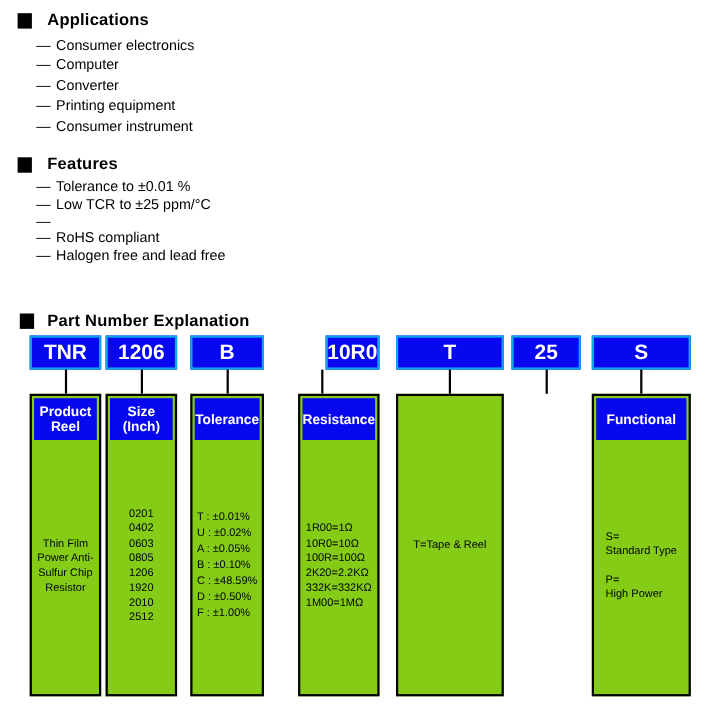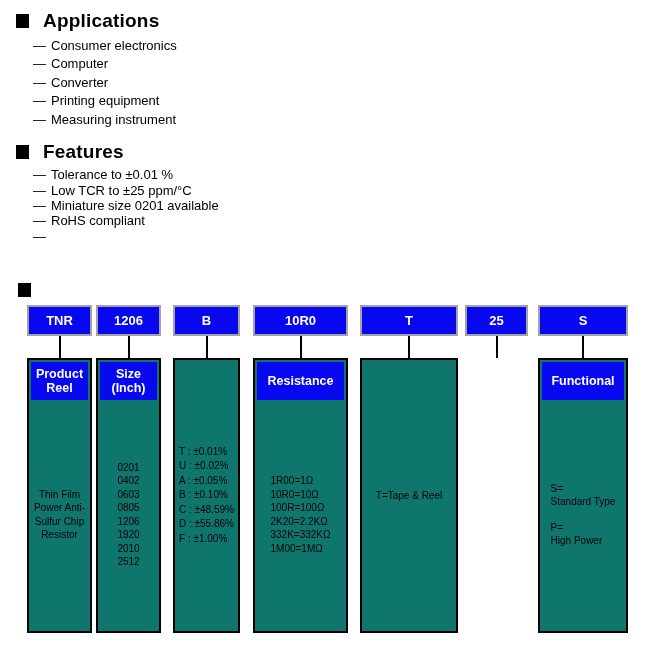--- a/index.html
+++ b/index.html
@@ -3,49 +3,49 @@
 <meta charset="utf-8">
 <style>
   html,body{margin:0;padding:0;background:#fff;}
   .page{
     position:relative;width:656px;height:647px;background:#fff;overflow:hidden;
     font-family:"Liberation Sans",sans-serif;color:#000;
   }
   .sec{position:absolute;}
   .sec-head{display:flex;align-items:center;}
   .sq{width:13px;height:14px;background:#000;flex:0 0 auto;}
-  .sec-title{font-size:19px;font-weight:bold;margin:0 0 0 14px;letter-spacing:0.2px;}
+  .sec-title{font-size:15px;font-weight:bold;margin:0 0 0 14px;letter-spacing:0.2px;}
   .dash-list{list-style:none;margin:4px 0 0 0;padding:0 0 0 17px;}
   .dash-list li{display:flex;align-items:center;font-size:13px;}
   .dash{margin-right:5px;}
   .applications{top:10px;left:16px;}
   .applications .dash-list li{height:18.5px;}
   .features{top:141px;left:16px;text-align:center;}
   .features .dash-list li{height:15.4px;}
   .pn-heading{top:283px;left:18px;}
   .pn-heading .sec-title{margin-left:12px;}
 
   .pn-cols{position:absolute;top:305px;left:0;width:656px;height:335px;}
   .col{position:absolute;top:0;height:328px;display:flex;flex-direction:column;}
   .col:nth-child(1){left:27px;width:65px;}
   .col:nth-child(2){left:96px;width:65px;}
   .col:nth-child(3){left:173px;width:67px;}
-  .col:nth-child(4){left:253px;width:95px;}
+  .col:nth-child(4){left:240px;width:105px;align-items:flex-end;}
   .col:nth-child(5){left:360px;width:98px;}
   .col:nth-child(6){left:465px;width:63px;}
   .col:nth-child(7){left:538px;width:90px;}
 
   .code-box{
-    box-sizing:border-box;height:31px;border:2px solid #a3a3a3;
-    background:var(--blue,#0707f0);color:#fff;font-weight:bold;font-size:13px;
+    box-sizing:border-box;height:31px;border:2px solid #0ea5e9;
+    background:var(--blue,#0707f0);color:#fff;font-weight:bold;font-size:19px;
     display:flex;align-items:center;justify-content:center;flex:0 0 auto;
   }
   .connector{width:2px;height:22px;background:#000;align-self:center;flex:0 0 auto;}
   .tall-box{
-    box-sizing:border-box;flex:1;border:2px solid #000;background:#0f766e;
+    box-sizing:border-box;flex:1;border:2px solid #000;background:#84cc16;
     display:flex;flex-direction:column;padding:2px;
   }
   .col-head{
     background:var(--blue,#0707f0);color:#fff;font-weight:bold;font-size:12.5px;
     min-height:38px;display:flex;flex-direction:column;align-items:center;justify-content:center;
     text-align:center;line-height:14px;flex:0 0 auto;
   }
   .col-body{flex:1;display:flex;align-items:center;justify-content:center;font-size:10px;}
   .lines{line-height:13.5px;text-align:center;}
   .col[data-align="left"] .lines{text-align:left;}
@@ -75,56 +75,57 @@
         <li>
           <span class="dash">—</span>
           <span>Converter</span>
         </li>
         <li>
           <span class="dash">—</span>
           <span>Printing equipment</span>
         </li>
         <li>
           <span class="dash">—</span>
-          <span>Measuring instrument</span>
+          <span>Consumer instrument</span>
         </li>
       </ul>
   </section>
 
   <section class="sec features">
     <div class="sec-head">
       <span class="sq"></span>
       <h2 class="sec-title">Features</h2>
     </div>
     <ul class="dash-list">
         <li>
           <span class="dash">—</span>
           <span>Tolerance to ±0.01 %</span>
         </li>
         <li>
           <span class="dash">—</span>
           <span>Low TCR to ±25 ppm/°C</span>
         </li>
         <li>
           <span class="dash">—</span>
-          <span>Miniature size 0201 available</span>
         </li>
         <li>
           <span class="dash">—</span>
           <span>RoHS compliant</span>
         </li>
         <li>
           <span class="dash">—</span>
+          <span>Halogen free and lead free</span>
         </li>
       </ul>
   </section>
 
   <section class="sec pn-heading">
     <div class="sec-head">
       <span class="sq"></span>
+      <h2 class="sec-title">Part Number Explanation</h2>
     </div>
   </section>
 
   <div class="pn-cols">
       <div class="col" data-align="center">
         <div class="code-box">TNR</div>
         <div class="connector"></div>
         <div class="tall-box">
           <div class="col-head">
             <div class="line">Product</div>
@@ -159,28 +160,31 @@
               <div class="line">2010</div>
               <div class="line">2512</div>
             </div>
           </div>
         </div>
       </div>
       <div class="col" data-align="left">
         <div class="code-box">B</div>
         <div class="connector"></div>
         <div class="tall-box">
+          <div class="col-head">
+            <div class="line">Tolerance</div>
+          </div>
           <div class="col-body">
             <div class="lines">
               <div class="line">T : ±0.01%</div>
               <div class="line">U : ±0.02%</div>
               <div class="line">A : ±0.05%</div>
               <div class="line">B : ±0.10%</div>
               <div class="line">C : ±48.59%</div>
-              <div class="line">D : ±55.86%</div>
+              <div class="line">D : ±0.50%</div>
               <div class="line">F : ±1.00%</div>
             </div>
           </div>
         </div>
       </div>
       <div class="col" data-align="left">
         <div class="code-box">10R0</div>
         <div class="connector"></div>
         <div class="tall-box">
           <div class="col-head">

